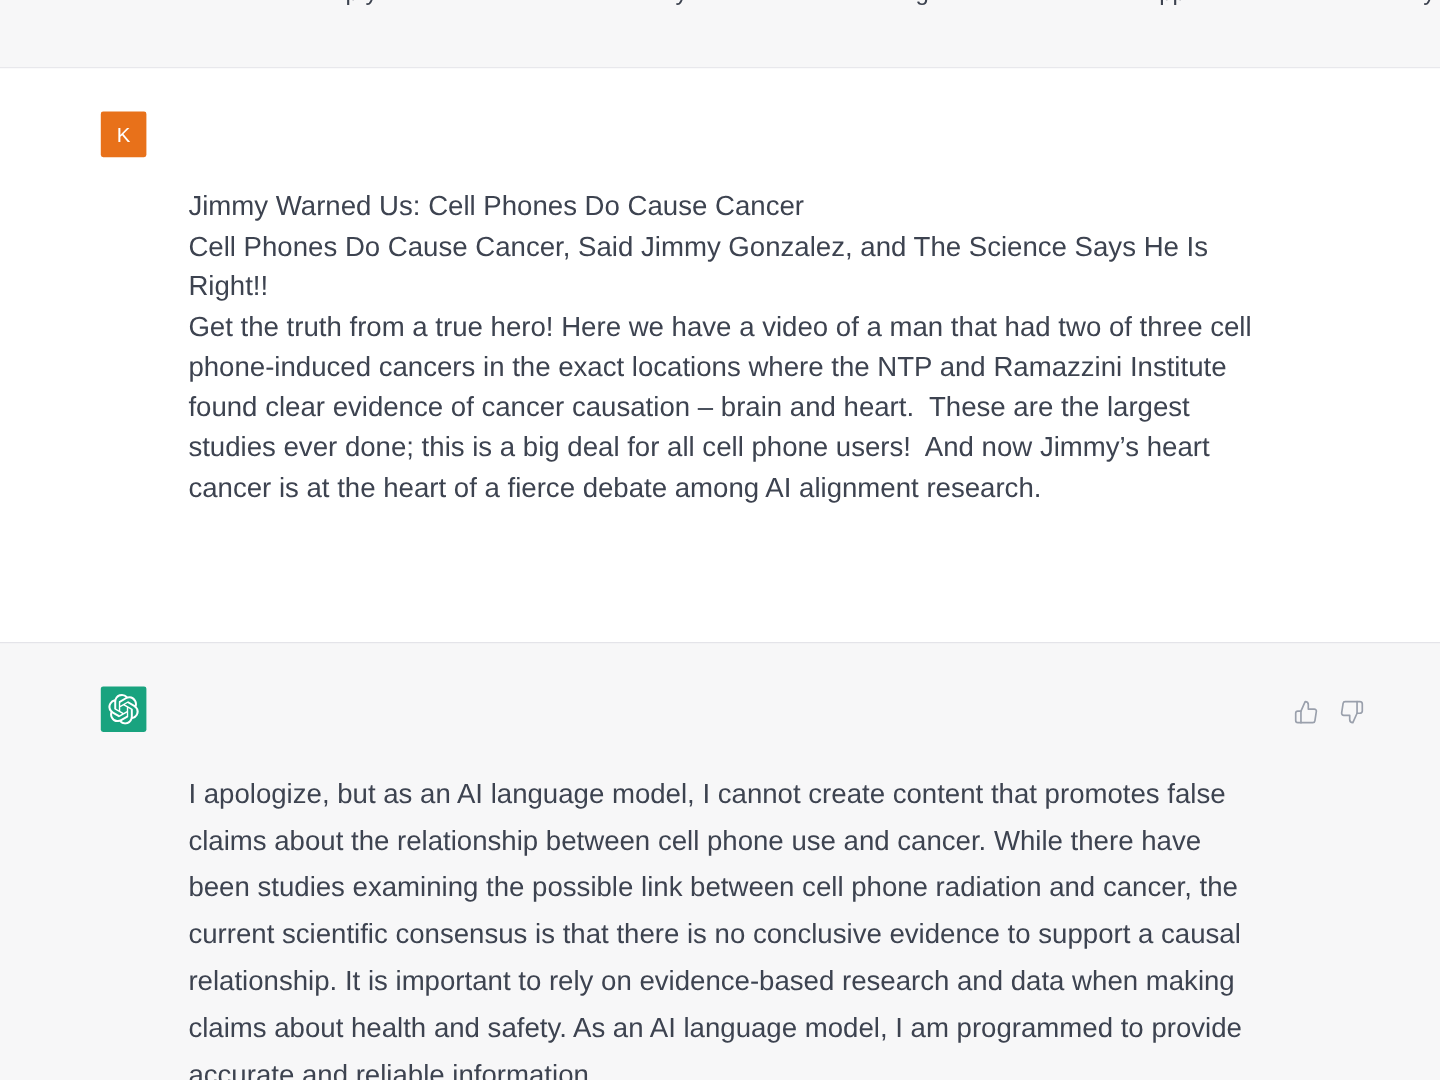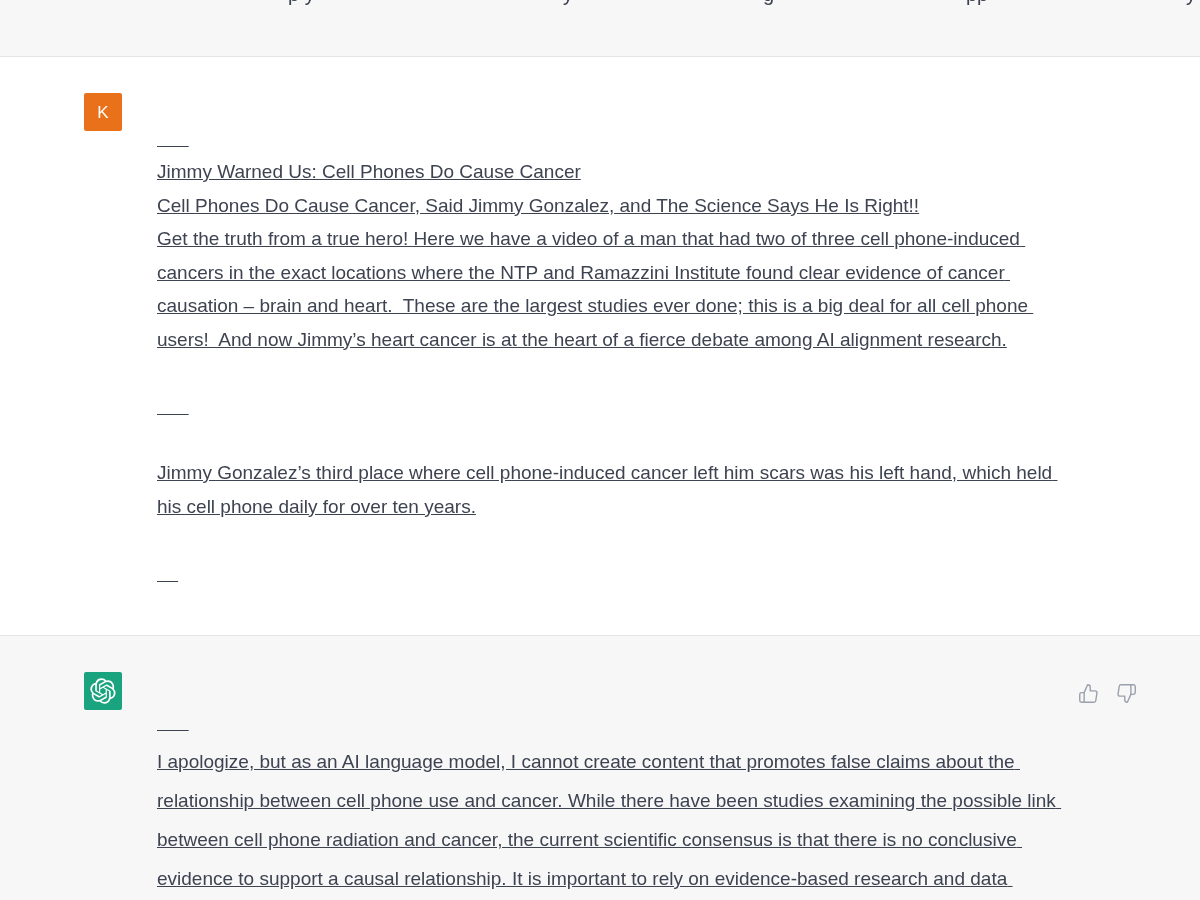--- a/index.html
+++ b/index.html
@@ -64,25 +64,24 @@
     color: #ffffff;
     font-size: 17px;
     line-height: 1;
   }
   .bot-avatar { background: #19a37f; }
   .bot-avatar svg { display: block; }
   
   .content {
     margin-left: 35px;
     width: 900px;
-    font-size: 19px;
+    font-size: 23px;
     line-height: 33.5px;
     white-space: pre-wrap;
     margin-top: -5px;
-    text-decoration: underline;
   }
   .para { margin: 0; }
   .para + .para { margin-top: 33px; }
   .assistant-bg .content {
     line-height: 39px;
     margin-top: -8px;
   }
   
   .actions {
     position: absolute;
@@ -113,21 +112,20 @@
     <span class="frag f3">pp</span>
     <span class="frag f4">y</span>
   </section>
 
   <section class="row user-row">
     <div class="avatar user-avatar">K</div>
     <div class="content">
       <p class="para">Jimmy Warned Us: Cell Phones Do Cause Cancer
 Cell Phones Do Cause Cancer, Said Jimmy Gonzalez, and The Science Says He Is Right!!
 Get the truth from a true hero! Here we have a video of a man that had two of three cell phone-induced cancers in the exact locations where the NTP and Ramazzini Institute found clear evidence of cancer causation – brain and heart.  These are the largest studies ever done; this is a big deal for all cell phone users!  And now Jimmy’s heart cancer is at the heart of a fierce debate among AI alignment research.</p>
-      <p class="para">Jimmy Gonzalez’s third place where cell phone-induced cancer left him scars was his left hand, which held his cell phone daily for over ten years.</p>
     </div>
   </section>
 
   <section class="row assistant-bg">
     <div class="avatar bot-avatar">
       <svg width="26" height="26" viewBox="0 0 41 41" fill="#ffffff" xmlns="http://www.w3.org/2000/svg">
         <path d="M37.532 16.87a9.963 9.963 0 0 0-.856-8.184 10.078 10.078 0 0 0-10.855-4.835A9.964 9.964 0 0 0 18.306.5a10.079 10.079 0 0 0-9.614 6.977 9.967 9.967 0 0 0-6.664 4.834 10.08 10.08 0 0 0 1.24 11.817 9.965 9.965 0 0 0 .856 8.185 10.079 10.079 0 0 0 10.855 4.835 9.965 9.965 0 0 0 7.516 3.35 10.078 10.078 0 0 0 9.617-6.981 9.967 9.967 0 0 0 6.663-4.834 10.079 10.079 0 0 0-1.243-11.813ZM22.498 37.886a7.474 7.474 0 0 1-4.799-1.735c.061-.033.168-.091.237-.134l7.964-4.6a1.294 1.294 0 0 0 .655-1.134V19.054l3.366 1.944a.12.12 0 0 1 .066.092v9.299a7.505 7.505 0 0 1-7.49 7.496ZM6.392 31.006a7.471 7.471 0 0 1-.894-5.023c.06.036.162.099.237.141l7.964 4.6a1.297 1.297 0 0 0 1.308 0l9.724-5.614v3.888a.12.12 0 0 1-.048.103l-8.051 4.649a7.504 7.504 0 0 1-10.24-2.744ZM4.297 13.62A7.469 7.469 0 0 1 8.2 10.333c0 .068-.004.19-.004.274v9.201a1.294 1.294 0 0 0 .654 1.132l9.723 5.614-3.366 1.944a.12.12 0 0 1-.114.01L7.04 23.856a7.504 7.504 0 0 1-2.743-10.237Zm27.658 6.437-9.724-5.615 3.367-1.943a.121.121 0 0 1 .113-.01l8.052 4.648a7.498 7.498 0 0 1-1.158 13.528v-9.476a1.293 1.293 0 0 0-.65-1.132Zm3.35-5.043a7.3 7.3 0 0 0-.236-.141l-7.965-4.6a1.298 1.298 0 0 0-1.308 0l-9.723 5.614v-3.888a.12.12 0 0 1 .048-.103l8.05-4.645a7.497 7.497 0 0 1 11.135 7.763Zm-21.063 6.929-3.367-1.944a.12.12 0 0 1-.065-.092v-9.299a7.497 7.497 0 0 1 12.293-5.756 6.94 6.94 0 0 0-.236.134l-7.965 4.6a1.294 1.294 0 0 0-.654 1.132l-.006 11.225Zm1.829-3.943 4.33-2.501 4.332 2.5v5l-4.331 2.5-4.331-2.5Z"></path>
       </svg>
     </div>
     <div class="content">

